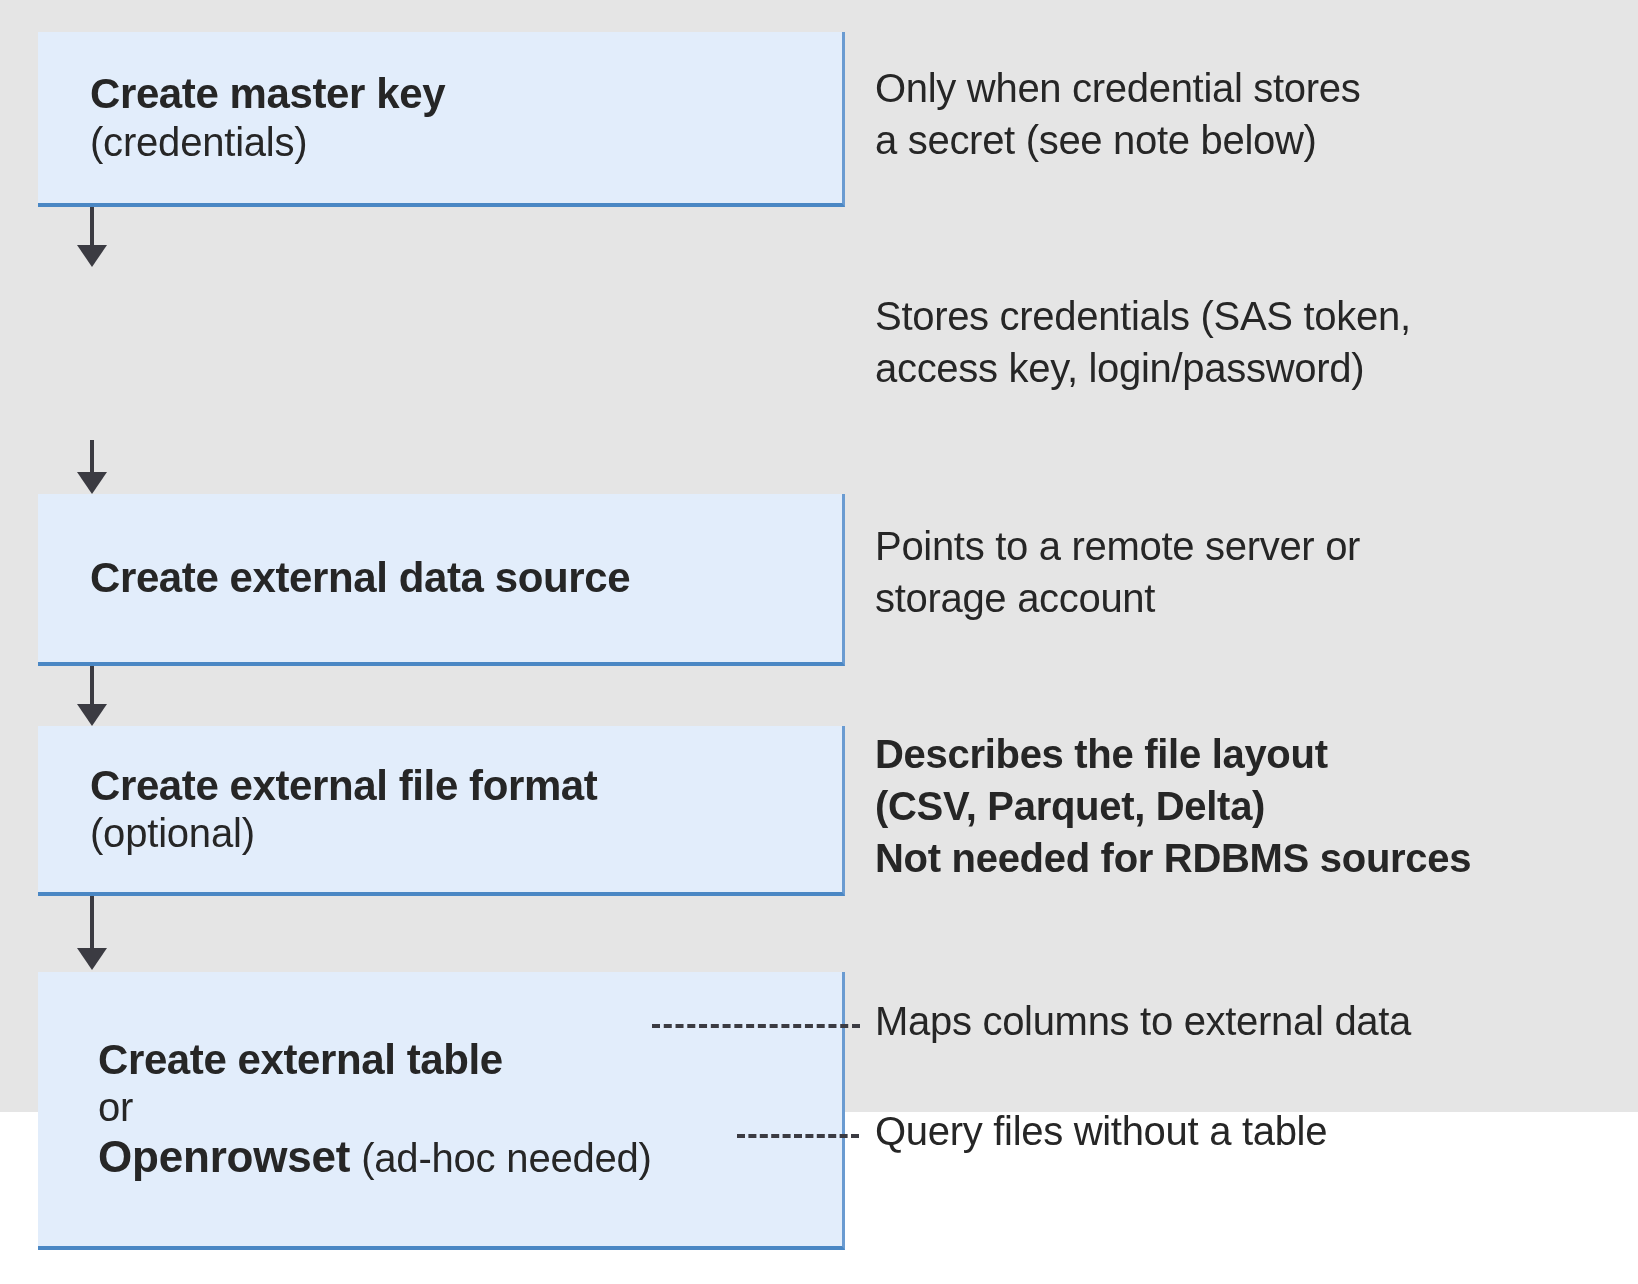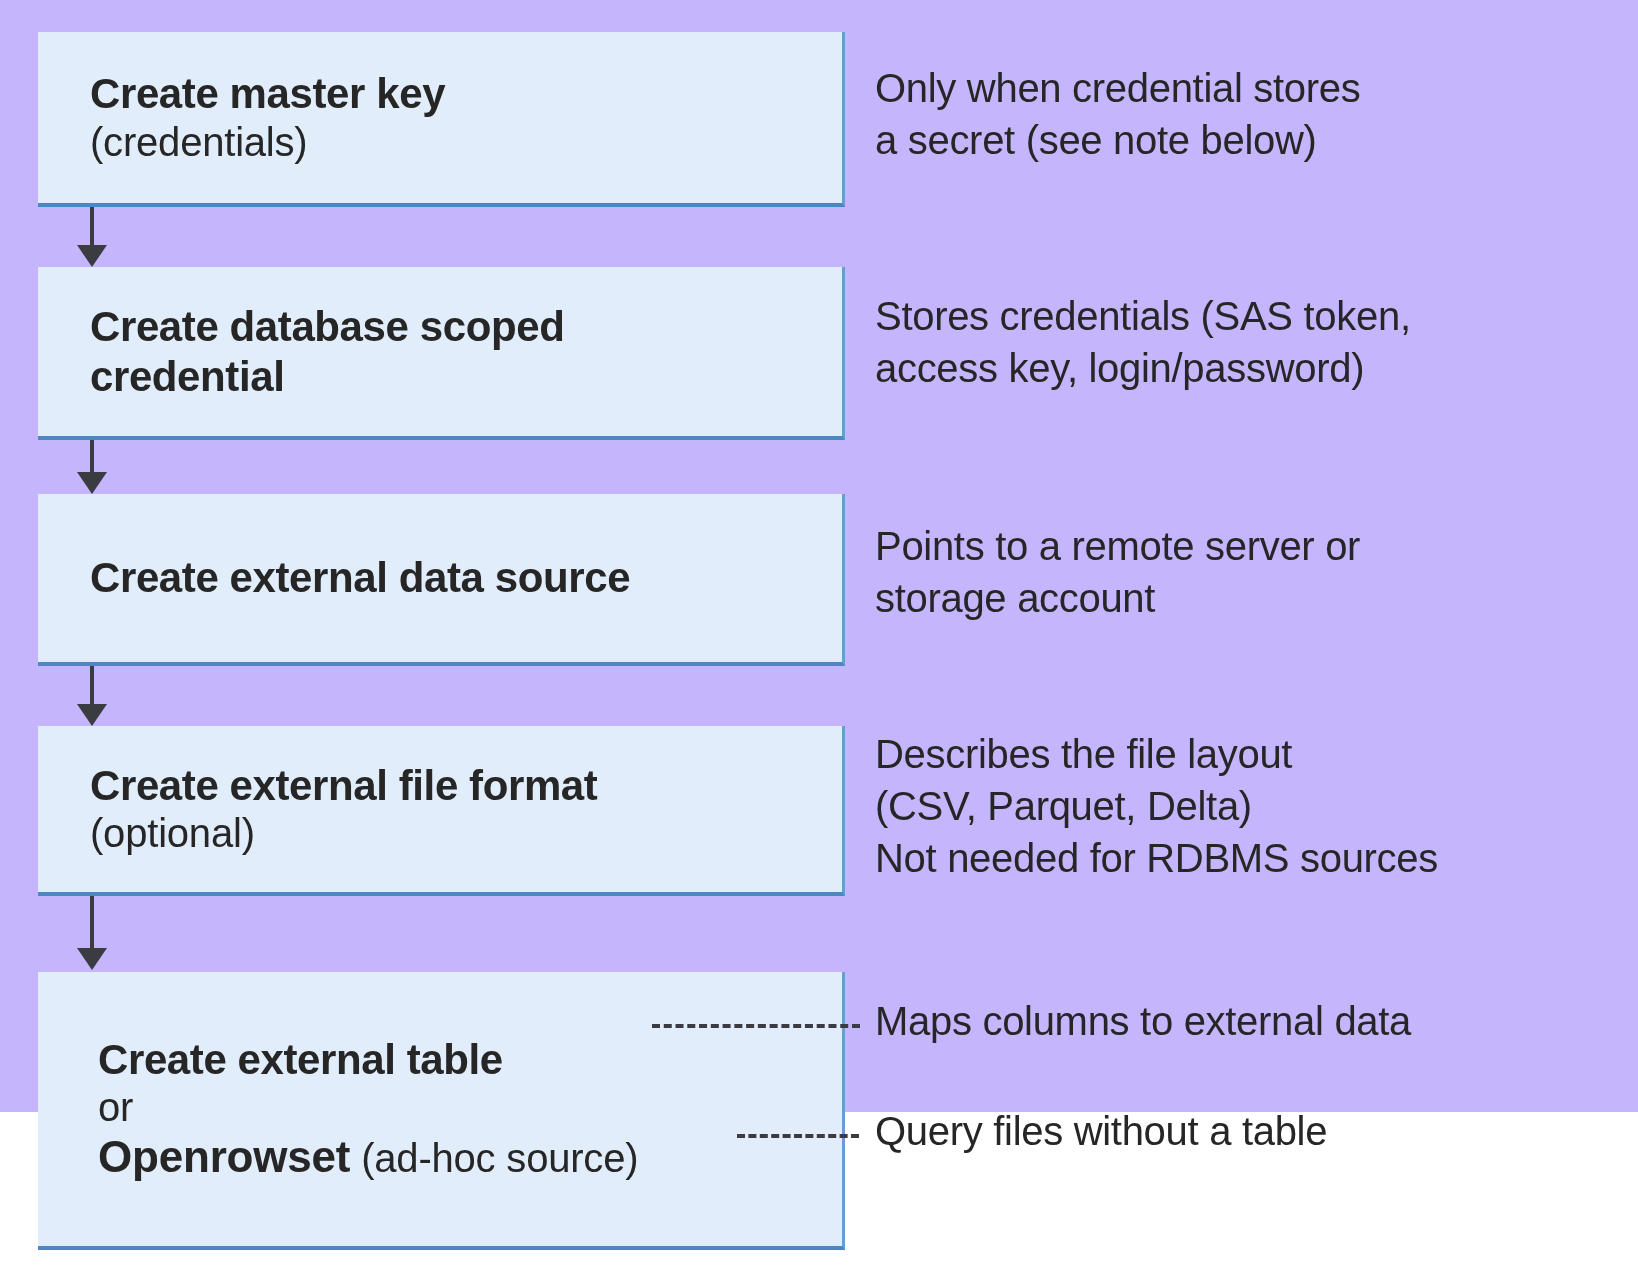--- a/index.html
+++ b/index.html
@@ -11,21 +11,21 @@
     width: 1638px;
     height: 1284px;
     font-family: "Liberation Sans", sans-serif;
     color: #262626;
     overflow: hidden;
   }
   #canvas {
     position: relative;
     width: 1638px;
     height: 1112px;
-    background: #c4b5fd;
+    background: #e5e5e5;
   }
 
   
   .flow-box {
     position: absolute;
     left: 38px;
     width: 807px;
     background: #e2edfb;
     border-bottom: 4px solid #4a87c4;
     border-right: 3px solid #6a9bd1;
@@ -107,21 +107,21 @@
     font-size: 40px;
     line-height: 1.30;
     letter-spacing: -0.3px;
     color: #262626;
     white-space: pre-line;
     width: 750px;
   }
   #note-master-key     { top: 62px; }
   #note-scoped-cred    { top: 290px; }
   #note-data-source    { top: 520px; }
-  #note-file-format    { top: 728px; }
+  #note-file-format    { top: 728px; font-weight: bold; }
   #note-maps-columns   { top: 995px; }
   #note-query-files    { top: 1105px; }
 
   
   .leader {
     position: absolute;
     height: 0;
     border-top: 4px dashed #3b3b42;
   }
   #leader-table     { left: 652px; top: 1024px; width: 208px; }
@@ -139,26 +139,20 @@
     </div>
   </div>
   <div class="note" id="note-master-key">Only when credential stores
 a secret (see note below)</div>
 
   <div class="connector" id="conn-1">
     <div class="shaft"></div>
     <div class="head"></div>
   </div>
 
-  <div class="flow-box" id="box-scoped-cred">
-    <div class="inner">
-      <div class="step-title">Create database scoped
-credential</div>
-    </div>
-  </div>
   <div class="note" id="note-scoped-cred">Stores credentials (SAS token,
 access key, login/password)</div>
 
   <div class="connector" id="conn-2">
     <div class="shaft"></div>
     <div class="head"></div>
   </div>
 
   <div class="flow-box" id="box-data-source">
     <div class="inner">
@@ -185,21 +179,21 @@
 
   <div class="connector" id="conn-4">
     <div class="shaft"></div>
     <div class="head"></div>
   </div>
 
   <div class="flow-box" id="box-external-table">
     <div class="inner">
       <div class="step-title">Create external table</div>
       <div class="step-sub">or</div>
-      <div class="step-sub"><span style="font-weight:bold;font-size:44px;">Openrowset</span><span> (ad-hoc source)</span></div>
+      <div class="step-sub"><span style="font-weight:bold;font-size:44px;">Openrowset</span><span> (ad-hoc needed)</span></div>
     </div>
   </div>
 
   <div class="leader" id="leader-table"></div>
   <div class="note" id="note-maps-columns">Maps columns to external data</div>
 
   <div class="leader" id="leader-openrowset"></div>
   <div class="note" id="note-query-files">Query files without a table</div>
 
 </div>

